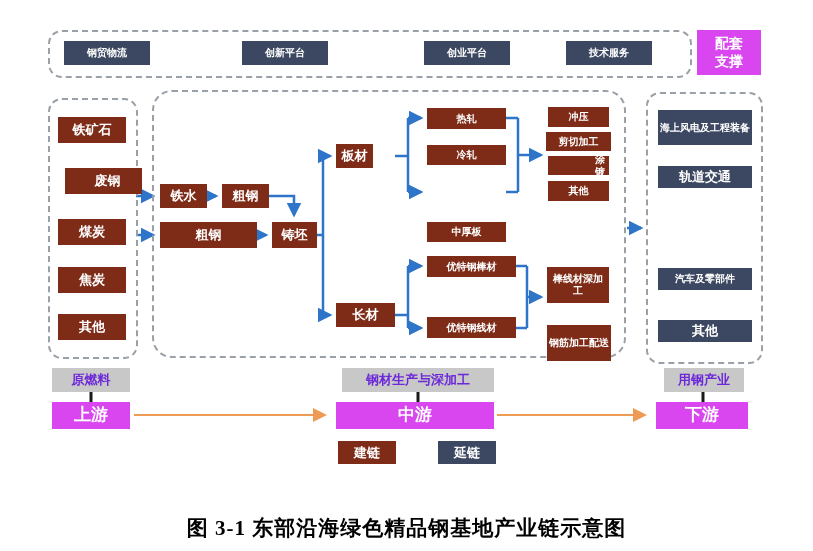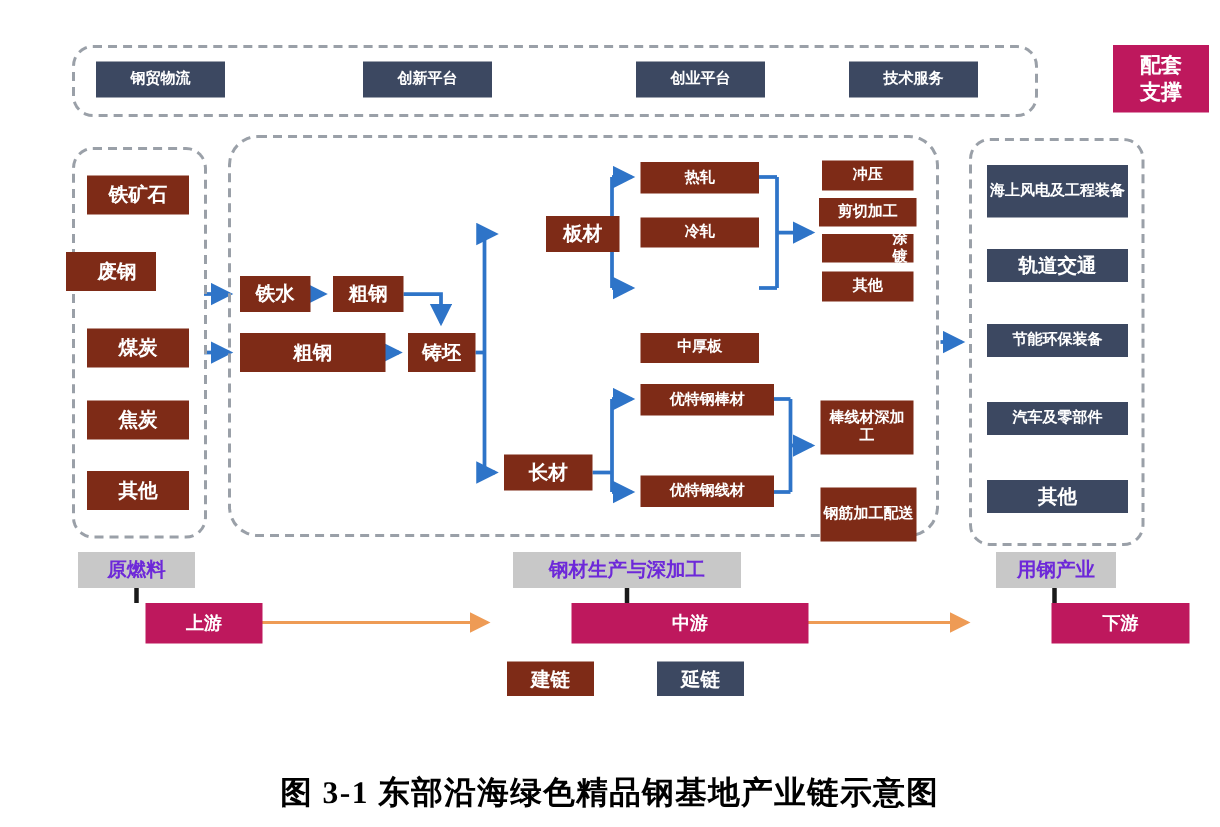--- a/index.html
+++ b/index.html
@@ -10,25 +10,25 @@
   .dashed {
     position:absolute; border:2px dashed #9aa0a8; border-radius:14px; background:transparent;
   }
   .node {
     position:absolute; display:flex; align-items:center; justify-content:center;
     color:#ffffff; font-weight:bold; font-size:13px; text-align:center; line-height:1.2;
     box-sizing:border-box; padding:1px 2px;
   }
   .maroon { background:#7E2B17; }
   .navy   { background:#3C4861; }
-  .blue   { background:#be185d;margin-left:45px; }
+  .blue   { background:#d946ef; }
   .gray   { background:#C8C8C8; color:#6d28d9; }
   .sm     { font-size:10px; }
   .badge  { flex-direction:column; font-size:14px; line-height:1.25; }
-  .stage-label { font-size:12px; }
+  .stage-label { font-size:17px; }
   #connectors { position:absolute; left:0; top:0; pointer-events:none; }
   #caption {
     position:absolute; left:0; top:514px; width:813px; text-align:center;
     font-family:"Liberation Serif","DejaVu Serif",serif; font-weight:bold;
     font-size:21px; color:#000000; letter-spacing:1px;
   }
 </style>
 </head>
 <body>
 
@@ -90,52 +90,51 @@
   <div class="node navy sm" style="left:242px; top:41px; width:86px; height:24px;">创新平台</div>
   <div class="node navy sm" style="left:424px; top:41px; width:86px; height:24px;">创业平台</div>
   <div class="node navy sm" style="left:566px; top:41px; width:86px; height:24px;">技术服务</div>
   <div class="node blue badge" style="left:697px; top:30px; width:64px; height:45px;">
     <span>配套</span>
     <span>支撑</span>
   </div>
 
   <div class="dashed" style="left:48px; top:98px; width:86px; height:257px;"></div>
   <div class="node maroon" style="left:58px; top:117px; width:68px; height:26px;">铁矿石</div>
-  <div class="node maroon" style="left:44px; top:168px; width:60px; height:26px;padding-left:10px;">废钢</div>
+  <div class="node maroon" style="left:65px; top:168px; width:77px; height:26px;padding-left:10px;">废钢</div>
   <div class="node maroon" style="left:58px; top:219px; width:68px; height:26px;">煤炭</div>
   <div class="node maroon" style="left:58px; top:267px; width:68px; height:26px;">焦炭</div>
   <div class="node maroon" style="left:58px; top:314px; width:68px; height:26px;">其他</div>
 
   <div class="dashed" style="left:152px; top:90px; width:470px; height:264px; border-radius:20px;"></div>
   <div class="node maroon" style="left:160px; top:184px; width:47px; height:24px;">铁水</div>
   <div class="node maroon" style="left:222px; top:184px; width:47px; height:24px;">粗钢</div>
   <div class="node maroon" style="left:160px; top:222px; width:97px; height:26px;">粗钢</div>
   <div class="node maroon" style="left:272px; top:222px; width:45px; height:26px;">铸坯</div>
-  <div class="node maroon" style="left:336px; top:144px; width:49px; height:24px;margin-left:28px;">板材</div>
+  <div class="node maroon" style="left:336px; top:144px; width:37px; height:24px;">板材</div>
   <div class="node maroon" style="left:336px; top:303px; width:59px; height:24px;">长材</div>
 
   <div class="node maroon sm" style="left:427px; top:108px; width:79px; height:21px;">热轧</div>
   <div class="node maroon sm" style="left:427px; top:145px; width:79px; height:20px;">冷轧</div>
   <div class="node maroon sm" style="left:427px; top:182px; width:79px; height:20px;margin-top:40px;">中厚板</div>
 
   <div class="node maroon sm" style="left:548px; top:107px; width:61px; height:20px;">冲压</div>
   <div class="node maroon sm" style="left:546px; top:132px; width:65px; height:19px;">剪切加工</div>
   <div class="node maroon sm" style="left:548px; top:156px; width:61px; height:19px;padding-left:45px;">涂镀</div>
   <div class="node maroon sm" style="left:548px; top:181px; width:61px; height:20px;">其他</div>
 
   <div class="node maroon sm" style="left:427px; top:256px; width:89px; height:21px;">优特钢棒材</div>
   <div class="node maroon sm" style="left:427px; top:317px; width:89px; height:21px;">优特钢线材</div>
 
   <div class="node maroon sm" style="left:547px; top:267px; width:62px; height:36px;">棒线材深加工</div>
   <div class="node maroon sm" style="left:547px; top:309px; width:64px; height:36px;margin-top:16px;">钢筋加工配送</div>
 
   <div class="dashed" style="left:646px; top:92px; width:113px; height:268px;"></div>
   <div class="node navy sm" style="left:658px; top:110px; width:94px; height:35px;">海上风电及工程装备</div>
   <div class="node navy" style="left:658px; top:166px; width:94px; height:22px;">轨道交通</div>
-  <div class="node navy sm" style="left:658px; top:216px; width:94px; height:22px;">节能环保装备</div>
   <div class="node navy sm" style="left:658px; top:268px; width:94px; height:22px;">汽车及零部件</div>
   <div class="node navy" style="left:658px; top:320px; width:94px; height:22px;">其他</div>
 
   <div class="node gray" style="left:52px; top:368px; width:78px; height:24px;">原燃料</div>
   <div class="node blue stage-label" style="left:52px; top:402px; width:78px; height:27px;">上游</div>
 
   <div class="node gray" style="left:342px; top:368px; width:152px; height:24px;">钢材生产与深加工</div>
   <div class="node blue stage-label" style="left:336px; top:402px; width:158px; height:27px;">中游</div>
 
   <div class="node gray" style="left:664px; top:368px; width:80px; height:24px;">用钢产业</div>

